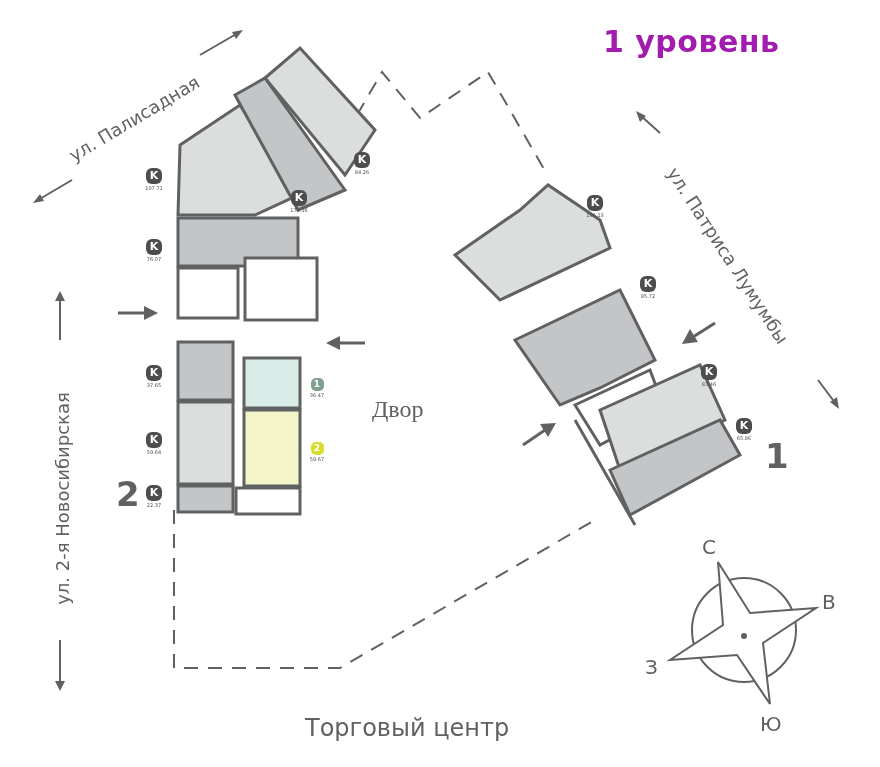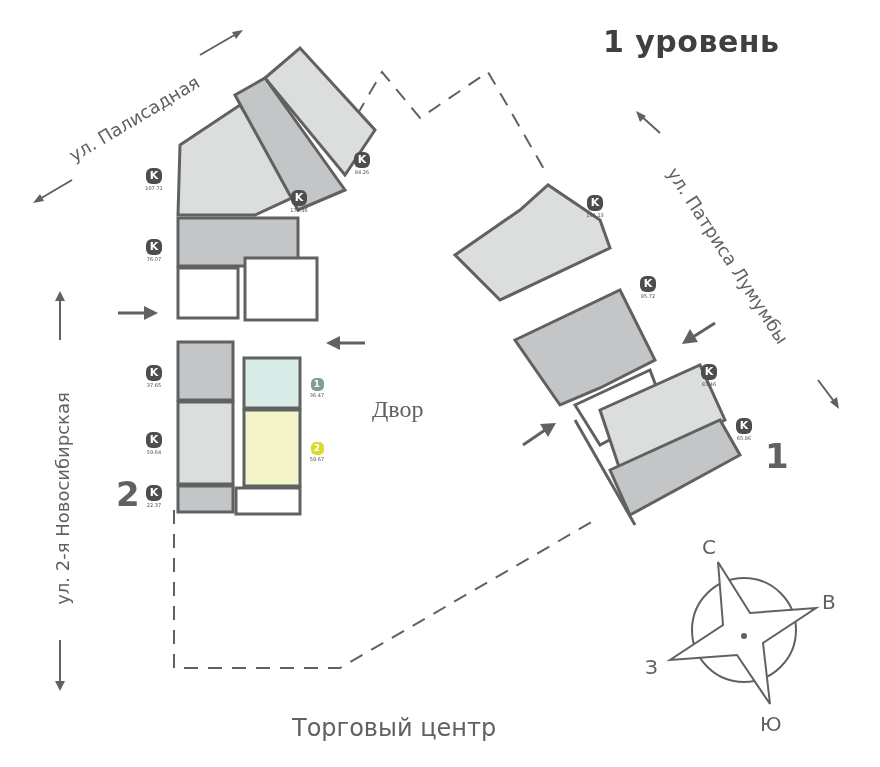--- a/index.html
+++ b/index.html
@@ -1,23 +1,23 @@
 <!DOCTYPE html>
 <html><head>
 <meta charset="utf-8">
 <style>
   html, body { margin: 0; padding: 0; background: #ffffff; }
   body { width: 880px; height: 767px; position: relative; overflow: hidden;
          font-family: "DejaVu Sans", sans-serif; color: #5f6163; }
   svg.plan { position: absolute; left: 0; top: 0; }
   .title { position: absolute; left: 603px; top: 24px; font-size: 30px; font-weight: bold;
-           color: #404040; letter-spacing: 0.5px; }
+           color: #a21caf; letter-spacing: 0.5px; }
   .label { position: absolute; color: #5f6163; white-space: nowrap; }
   .dvor { left: 372px; top: 396px; font-size: 24px; font-family: Liberation Serif, serif; }
-  .mall { left: 292px; top: 714px; font-size: 24px; text-align: center; }
+  .mall { left: 305px; top: 714px; font-size: 24px; text-align: center; }
   .street { font-size: 18px; }
   .b-num { position: absolute; font-size: 34px; font-weight: bold; color: #5f6163; }
   .compass-lbl { position: absolute; font-size: 20px; color: #5f6163; }
   .kbadge { position: absolute; width: 30px; text-align: center; }
   .kbadge .k { display: block; margin: 0 auto; width: 16px; height: 16px; border-radius: 6px;
                background: #4b4d4f; color: #fff; font-size: 11px; font-weight: bold; line-height: 16px; }
   .kbadge .v { display: block; font-size: 5px; color: #4b4d4f; margin-top: 1px; }
   .abadge { position: absolute; width: 30px; text-align: center; }
   .abadge .n { display: block; margin: 0 auto; width: 13px; height: 13px; border-radius: 5px;
                color: #fff; font-size: 9px; font-weight: bold; line-height: 13px; }

